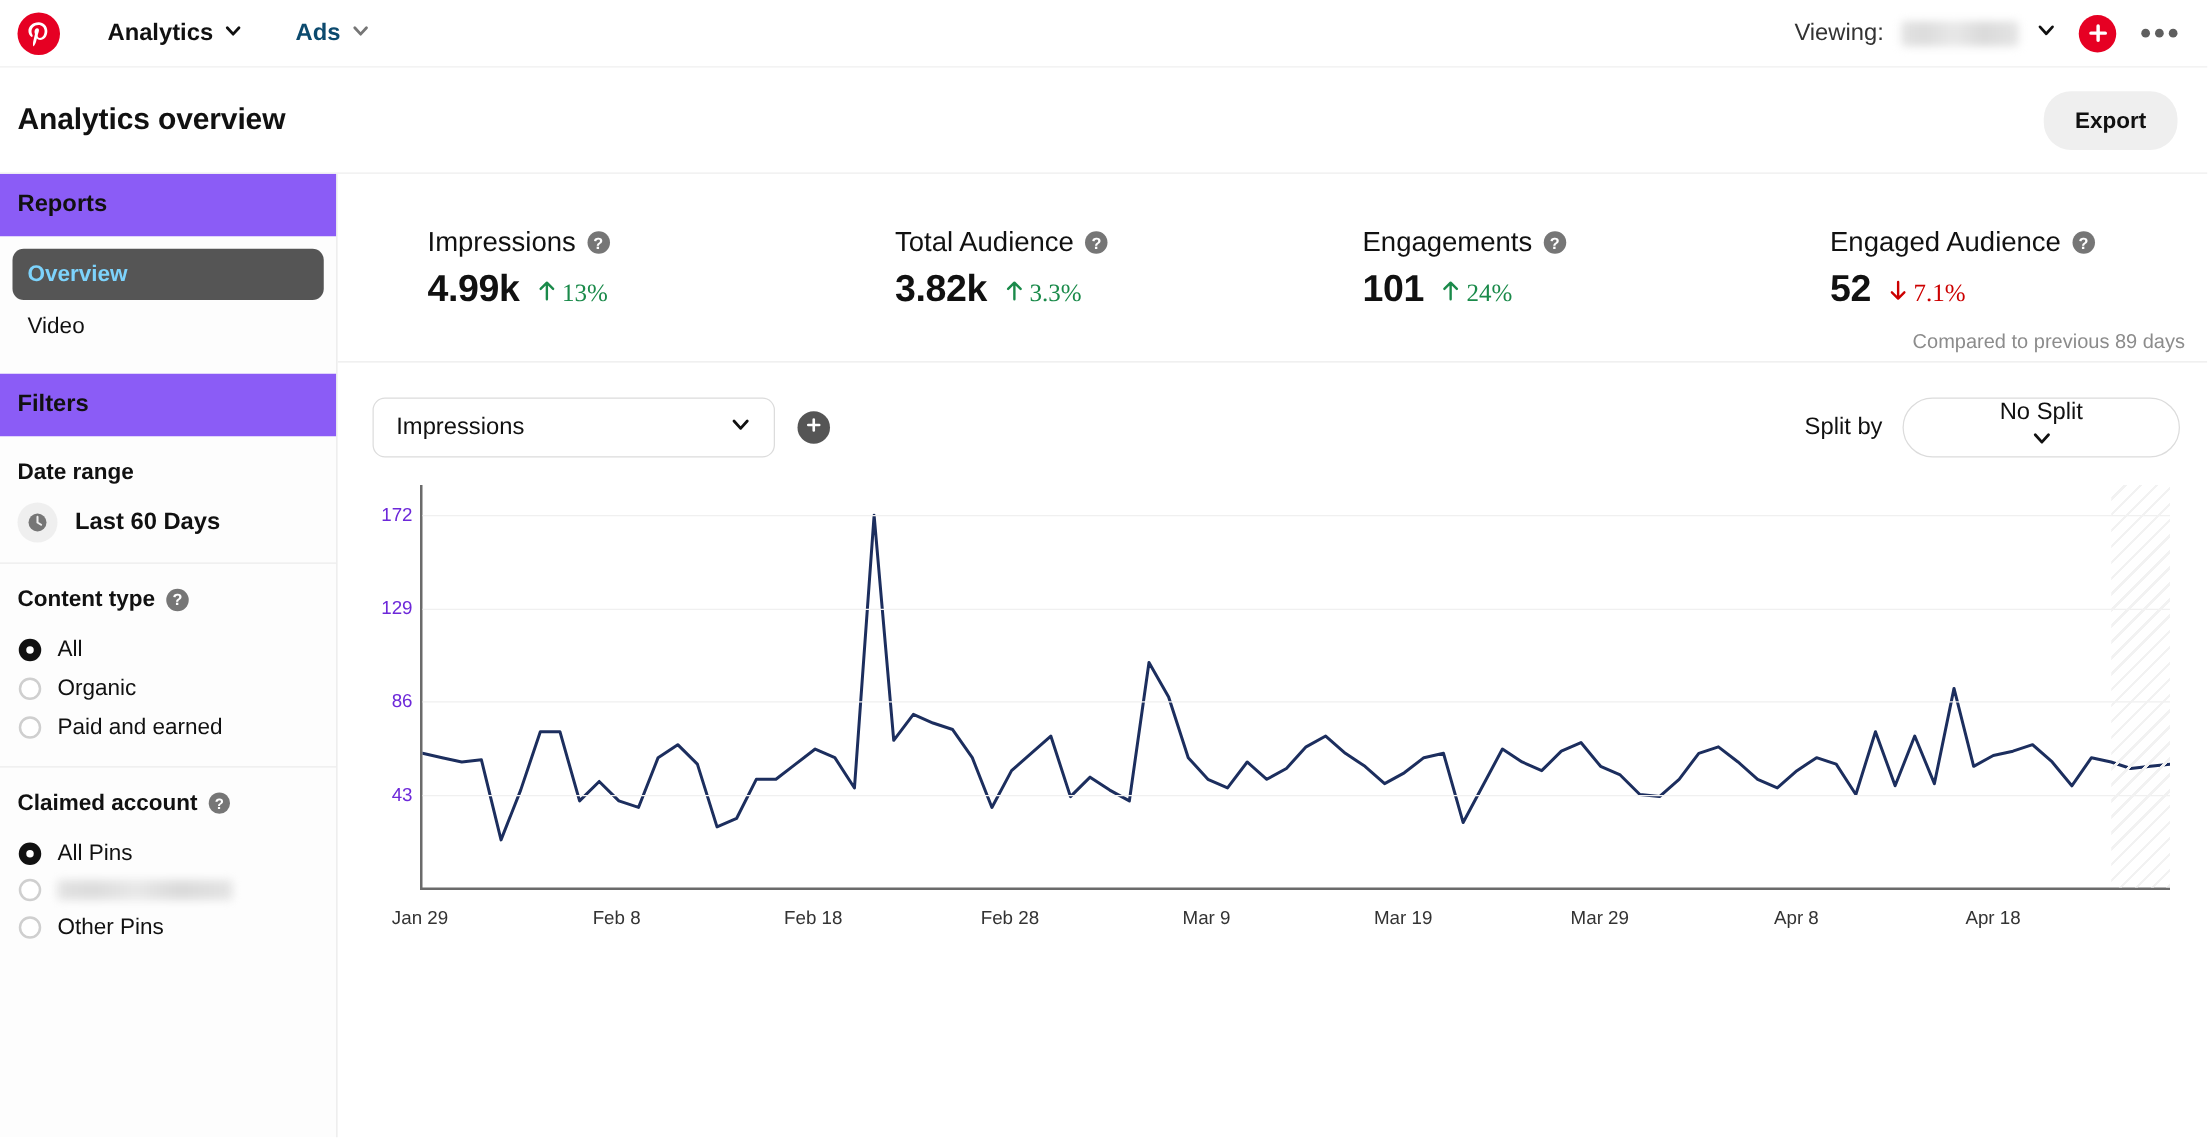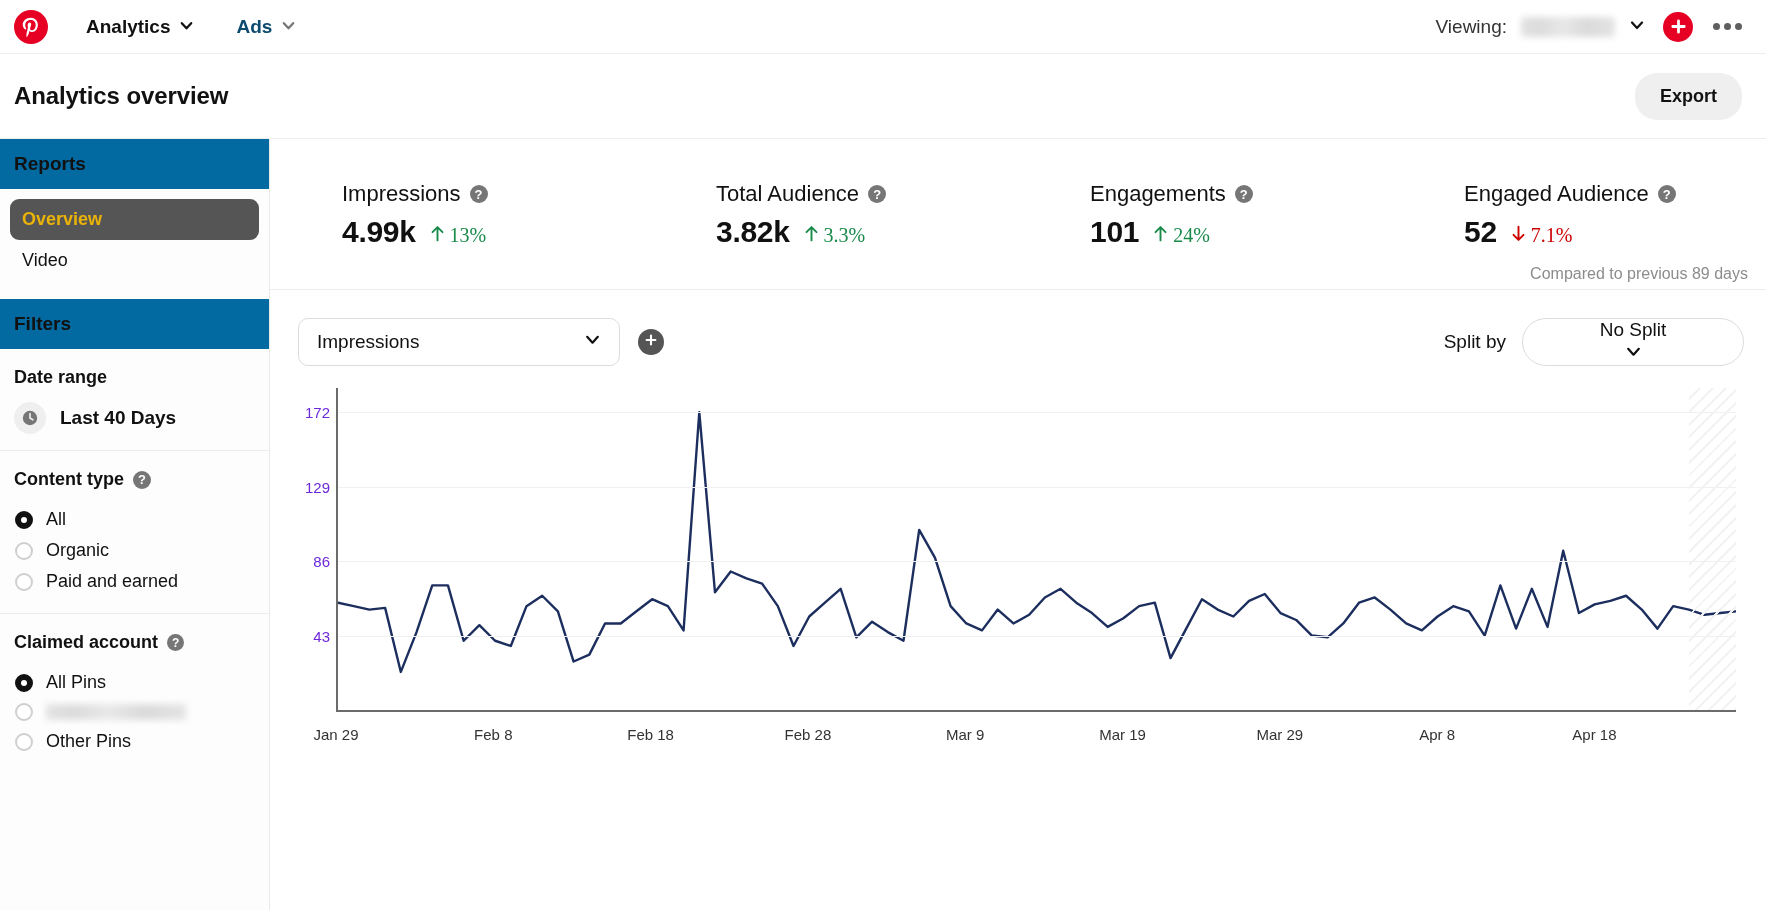--- a/index.html
+++ b/index.html
@@ -85,33 +85,33 @@
   .body-wrap { display: flex; height: calc(910px - 54px - 85px); }
 
   
   .sidebar {
     width: 270px; flex: 0 0 270px;
     border-right: 1px solid #e9e9e9;
     background: #fdfdfd;
     overflow: hidden;
   }
   .side-section-head {
-    background: #0369a1;
+    background: #8b5cf6;
     font-size: 19px; font-weight: bold;
     padding: 14px 14px 14px 14px;
   }
   .side-links { padding: 10px 10px 18px 10px; }
   .side-link {
     font-size: 18px;
     padding: 10px 12px;
     border-radius: 9px;
     cursor: pointer;
     color: #111;
   }
-  .side-link.active { background: #555555; color: #eab308; font-weight: bold; }
+  .side-link.active { background: #555555; color: #7dd3fc; font-weight: bold; }
   .filter-block { padding: 18px 14px 16px 14px; border-bottom: 1px solid #ececec; }
   .filter-title {
     font-size: 18px; font-weight: bold;
     display:flex; align-items:center; gap: 9px;
     margin-bottom: 14px;
   }
   .qmark {
     width: 18px; height: 18px; border-radius: 50%;
     background: #767676; color: #fff;
     font-size: 13px; font-weight: bold;
@@ -310,21 +310,21 @@
       <div class="filter-title">
         <span>Date range</span>
       </div>
       <div class="daterange-row">
         <span class="clock-circle">
           <svg width="18" height="18" viewBox="0 0 20 20">
             <circle cx="10" cy="10" r="8" fill="#767676"></circle>
             <path d="M10 5 V10 L13.2 12" stroke="#efefef" stroke-width="1.8" fill="none" stroke-linecap="round"></path>
           </svg>
         </span>
-        <span class="daterange-text">Last 40 Days</span>
+        <span class="daterange-text">Last 60 Days</span>
       </div>
     </div>
 
     <div class="filter-block">
       <div class="filter-title">
         <span>Content type</span>
         <span class="qmark">?</span>
       </div>
       <div class="radio-row">
         <span class="radio on"></span>

